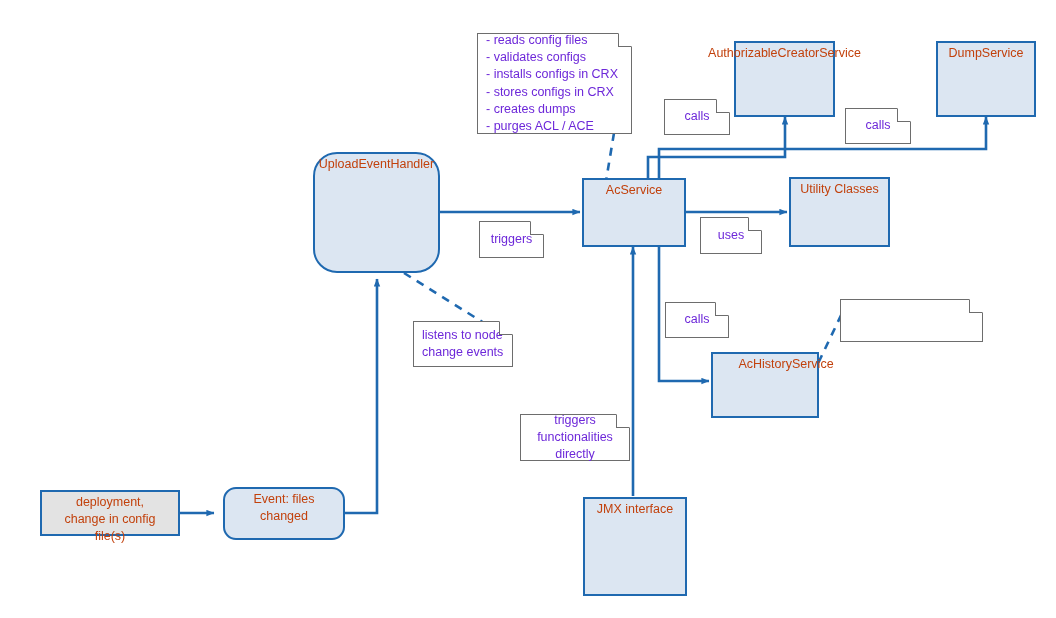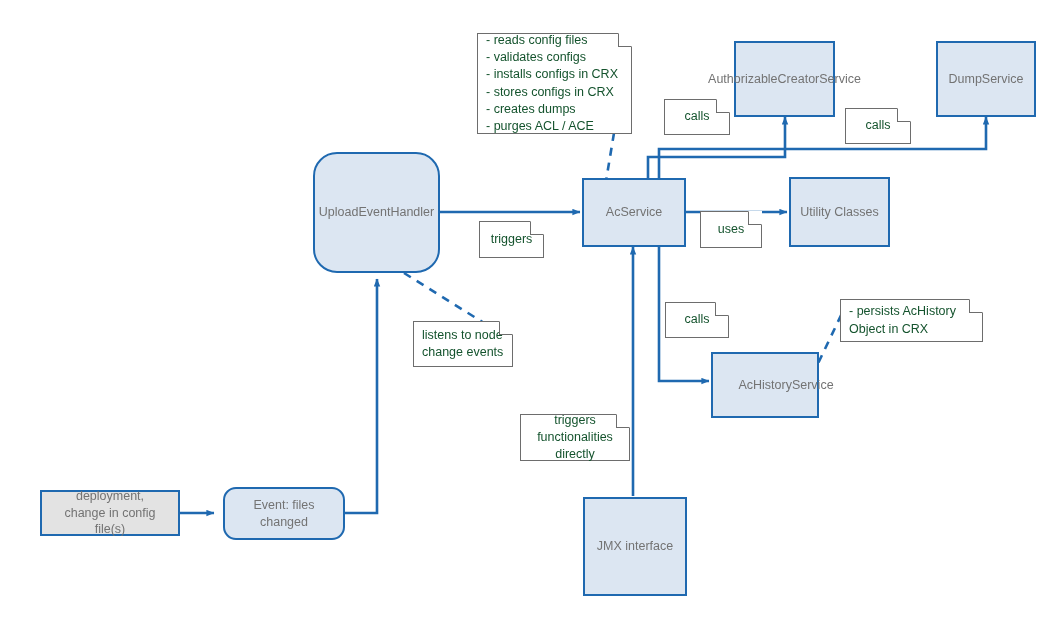--- a/index.html
+++ b/index.html
@@ -20,25 +20,25 @@
     left: 0;
     top: 0;
     width: 1056px;
     height: 618px;
     pointer-events: none;
   }
   .node {
     position: absolute;
     box-sizing: border-box;
     display: flex;
-    align-items: center;
+    align-items: flex-start;
     justify-content: center;
     text-align: center;
     font-size: 12.5px;
-    color: #737373;
+    color: #c2410c;
     line-height: 1.35;
     padding: 2px 6px;
   }
   .node.service {
     background: #dce6f2;
     border: 2px solid #1f69b0;
   }
   .node.source {
     background: #e3e3e3;
     border: 2px solid #1f69b0;
@@ -48,21 +48,21 @@
     border: 2px solid #1f69b0;
     border-radius: 13px;
   }
   .node b { font-weight: normal; }
   .note {
     position: absolute;
     box-sizing: border-box;
     background: #ffffff;
     border: 1px solid #6d6d6d;
     font-size: 12.5px;
-    color: #14532d;
+    color: #6d28d9;
     line-height: 1.38;
     padding: 5px 8px;
     text-align: center;
     display: flex;
     align-items: center;
     justify-content: center;
   }
   .note.left { text-align: left; justify-content: flex-start; }
   .note .fold {
     position: absolute;
@@ -178,21 +178,21 @@
     <div class="fold" style="clip-path: polygon(0 0, 100% 100%, 0 100%);"></div>
     <span class="note-body">calls</span>
   </div>
 
   <div class="note" style="left:845px; top:108px; width:66px; height:36px;">
     <div class="foldcut"></div>
     <div class="fold" style="clip-path: polygon(0 0, 100% 100%, 0 100%);"></div>
     <span class="note-body">calls</span>
   </div>
 
-  <div class="note" style="left:700px; top:211px; width:62px; height:37px;">
+  <div class="note" style="left:700px; top:217px; width:62px; height:37px;">
     <div class="foldcut"></div>
     <div class="fold" style="clip-path: polygon(0 0, 100% 100%, 0 100%);"></div>
     <span class="note-body">uses</span>
   </div>
 
   <div class="note" style="left:479px; top:221px; width:65px; height:37px;">
     <div class="foldcut"></div>
     <div class="fold" style="clip-path: polygon(0 0, 100% 100%, 0 100%);"></div>
     <span class="note-body">triggers</span>
   </div>
@@ -206,22 +206,20 @@
 
   <div class="note" style="left:665px; top:302px; width:64px; height:36px;">
     <div class="foldcut"></div>
     <div class="fold" style="clip-path: polygon(0 0, 100% 100%, 0 100%);"></div>
     <span class="note-body">calls</span>
   </div>
 
   <div class="note left" style="left:840px; top:299px; width:143px; height:43px;">
     <div class="foldcut"></div>
     <div class="fold" style="clip-path: polygon(0 0, 100% 100%, 0 100%);"></div>
-    <span class="note-body">- persists AcHistory
-Object in CRX</span>
   </div>
 
   <div class="note" style="left:520px; top:414px; width:110px; height:47px;">
     <div class="foldcut"></div>
     <div class="fold" style="clip-path: polygon(0 0, 100% 100%, 0 100%);"></div>
     <span class="note-body">triggers
 functionalities
 directly</span>
   </div>
 

